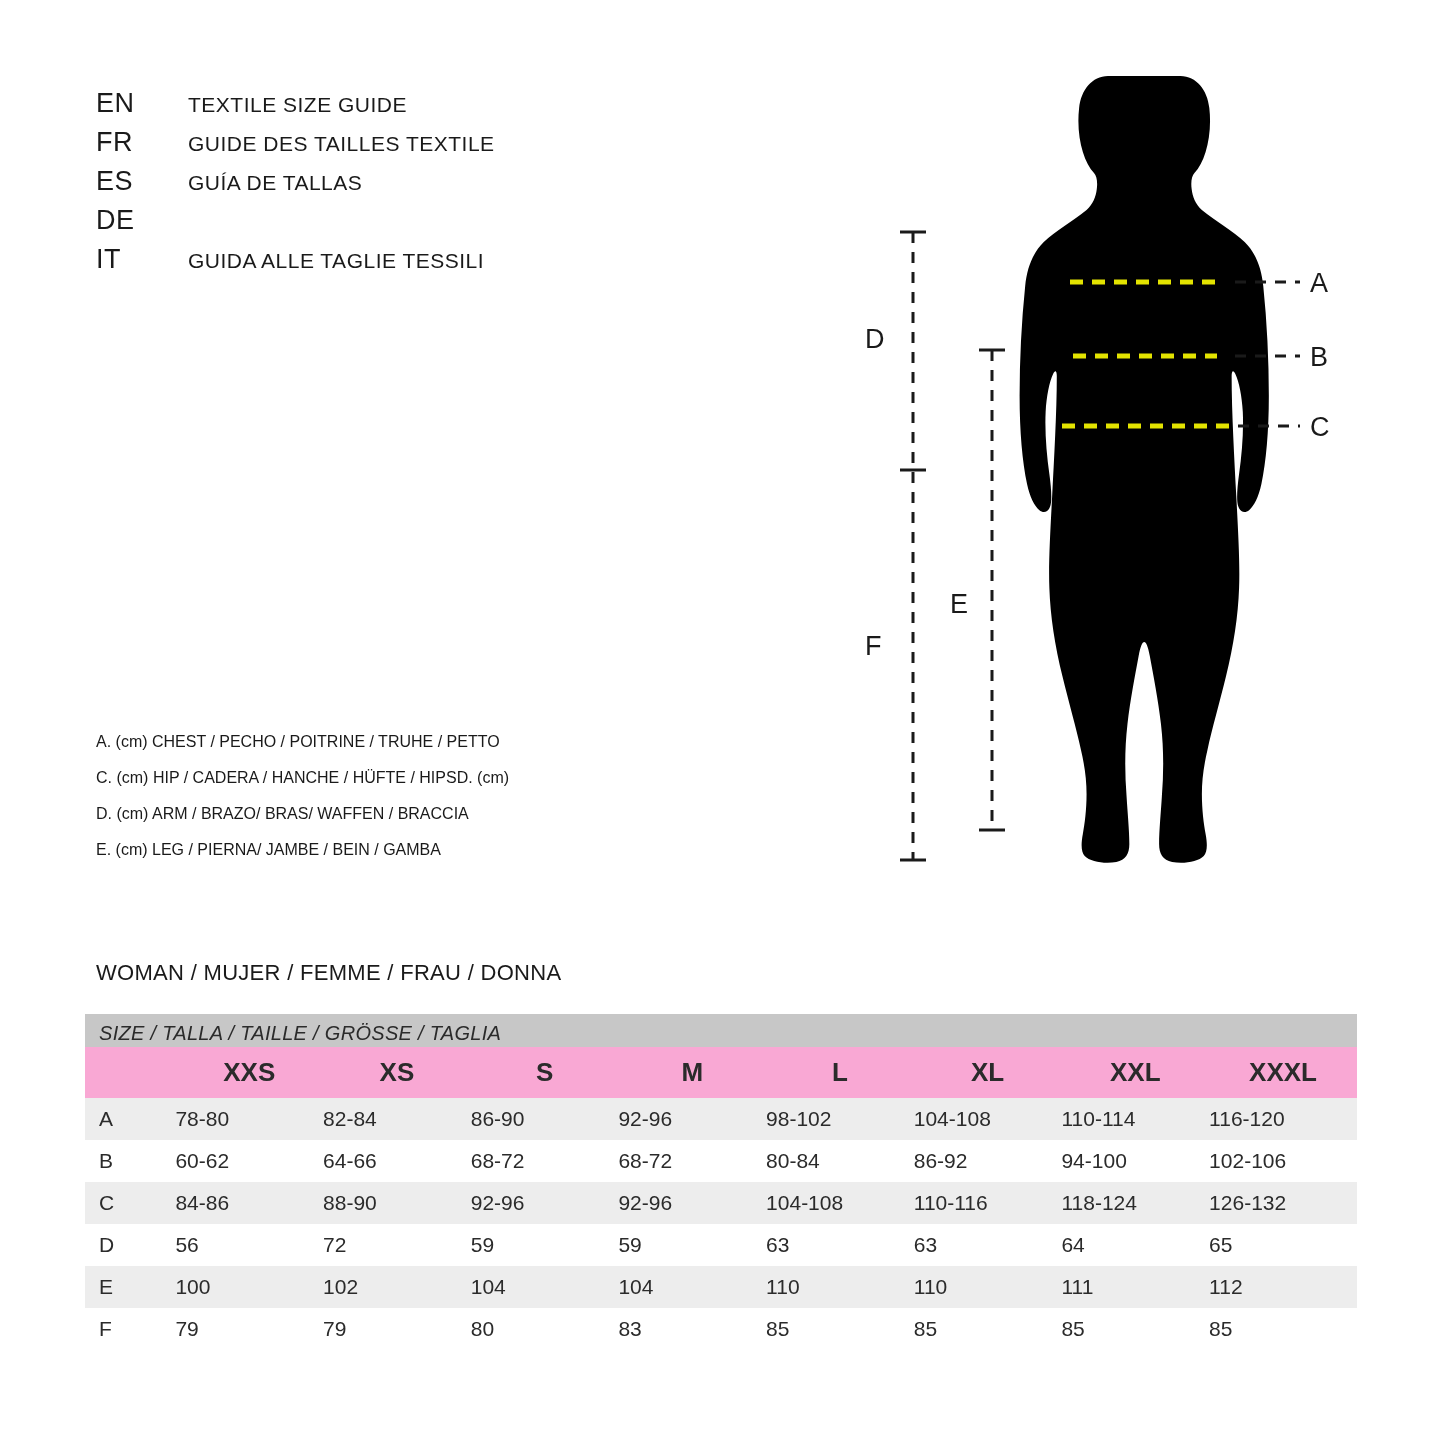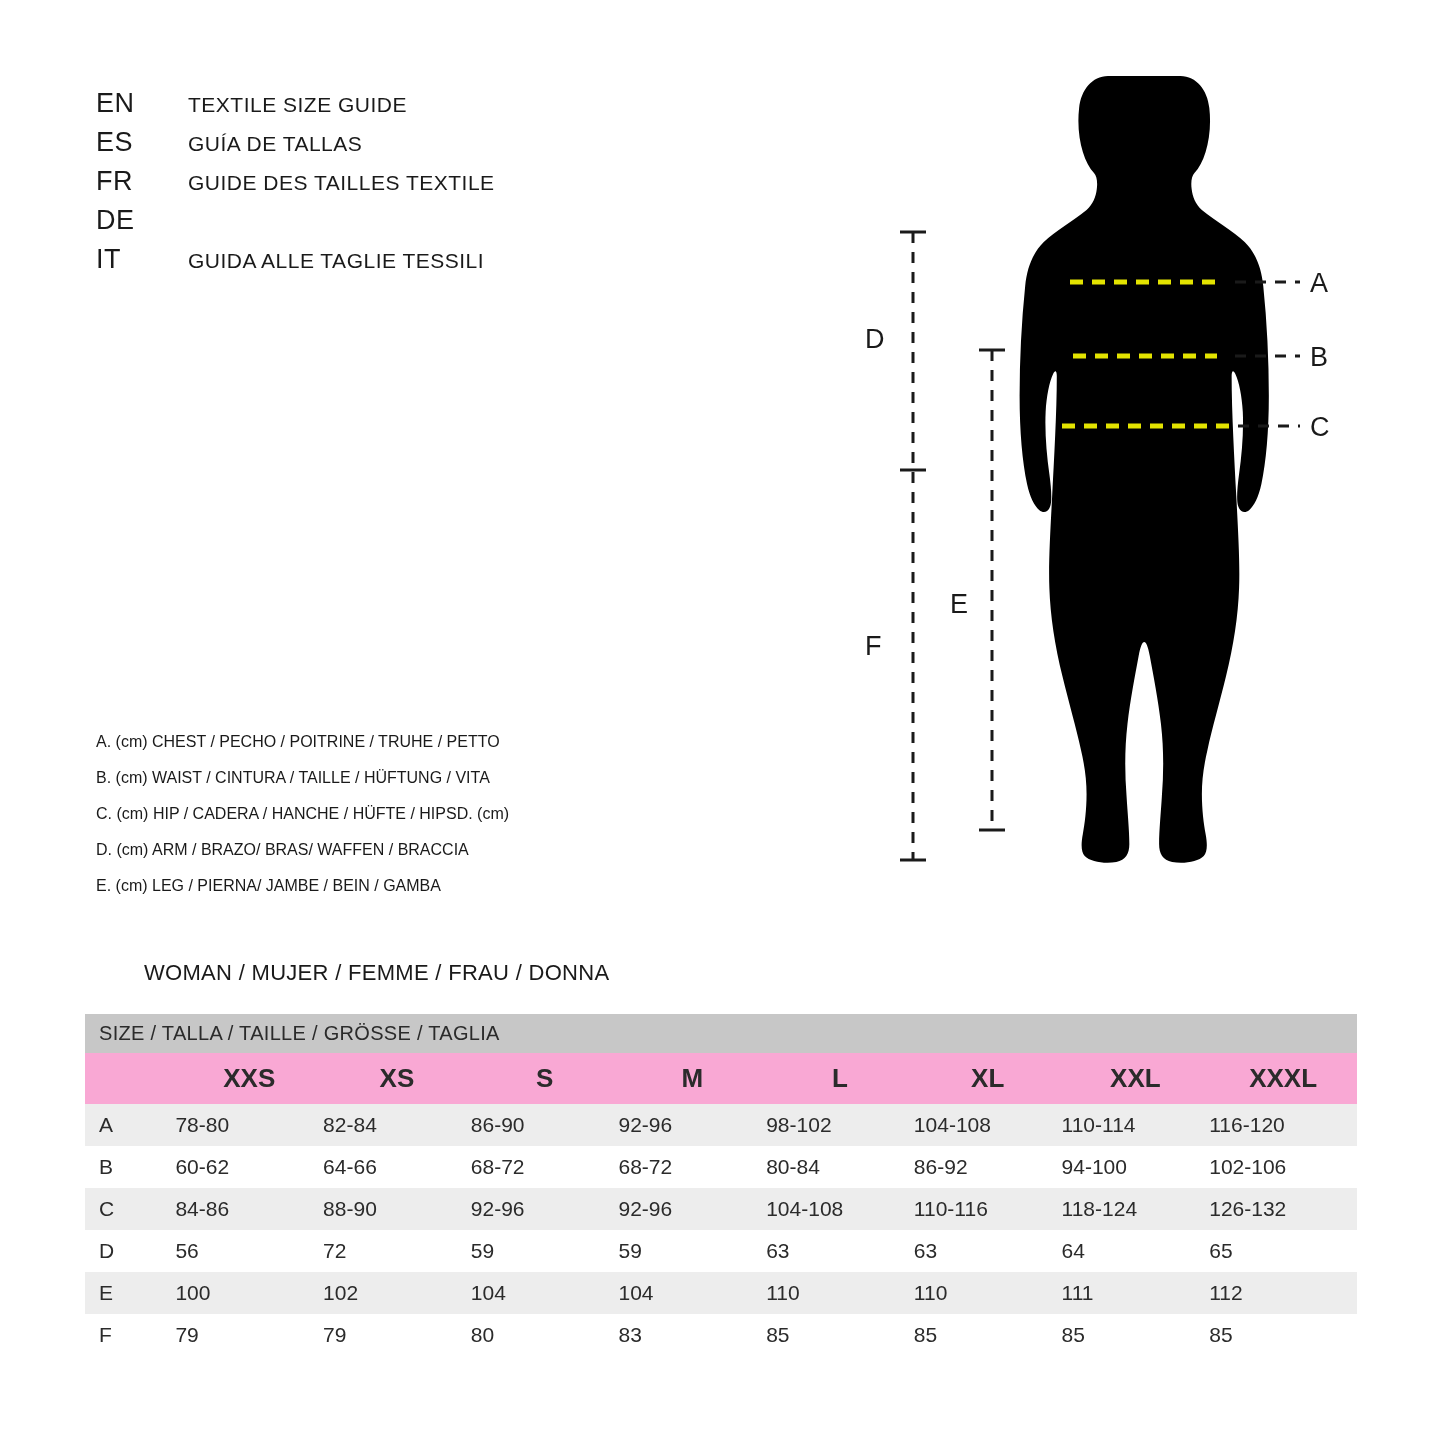--- a/index.html
+++ b/index.html
@@ -56,21 +56,20 @@
     color: #1a1a1a;
     white-space: nowrap;
   }
   .legend-target {
     position: absolute;
     left: 96px;
     top: 960px;
     font-size: 22px;
     color: #1a1a1a;
     letter-spacing: 0.3px;
-    margin-left: 48px;
   }
 
   
   .figure {
     position: absolute;
     left: 840px;
     top: 60px;
     width: 520px;
     height: 830px;
   }
@@ -87,22 +86,23 @@
     border-collapse: collapse;
     width: 1272px;
     table-layout: fixed;
   }
   thead .head-row th {
     background: #c7c7c7;
     text-align: left;
     font-weight: normal;
     font-size: 20px;
     color: #2b2b2b;
-    padding: 8px 0 8px 14px;
+    padding: 8px 0 2px 14px;
     letter-spacing: 0.3px;
+    font-style: italic;
   }
   thead .size-row th {
     background: #f9a8d4;
     font-weight: bold;
     font-size: 26px;
     color: #2b2b2b;
     padding: 10px 0;
     text-align: center;
   }
   thead .size-row th.rowlabel { text-align: left; padding-left: 14px; }
@@ -126,39 +126,38 @@
 <body>
 
 <div class="page">
 
   <div class="titles">
     <div class="title-row">
       <span class="title-lang">EN</span>
       <span class="title-text">TEXTILE SIZE GUIDE</span>
     </div>
     <div class="title-row">
+      <span class="title-lang">FR</span>
+      <span class="title-text">GUIDE DES TAILLES TEXTILE</span>
+    </div>
+    <div class="title-row">
       <span class="title-lang">ES</span>
       <span class="title-text">GUÍA DE TALLAS</span>
     </div>
     <div class="title-row">
-      <span class="title-lang">FR</span>
-      <span class="title-text">GUIDE DES TAILLES TEXTILE</span>
-    </div>
-    <div class="title-row">
       <span class="title-lang">DE</span>
     </div>
     <div class="title-row">
       <span class="title-lang">IT</span>
       <span class="title-text">GUIDA ALLE TAGLIE TESSILI</span>
     </div>
   </div>
 
   <div class="legend">
     <div class="legend-line">A. (cm) CHEST / PECHO / POITRINE / TRUHE / PETTO</div>
-    <div class="legend-line">B. (cm) WAIST / CINTURA / TAILLE / HÜFTUNG / VITA</div>
     <div class="legend-line">C. (cm) HIP / CADERA / HANCHE / HÜFTE / HIPSD. (cm)</div>
     <div class="legend-line">D. (cm) ARM / BRAZO/ BRAS/ WAFFEN / BRACCIA</div>
     <div class="legend-line">E. (cm) LEG / PIERNA/ JAMBE / BEIN / GAMBA</div>
   </div>
 
   <div class="legend-target">WOMAN / MUJER / FEMME / FRAU / DONNA</div>
 
   <div class="figure">
     <svg width="520" height="830" viewBox="0 0 520 830" xmlns="http://www.w3.org/2000/svg">
 

